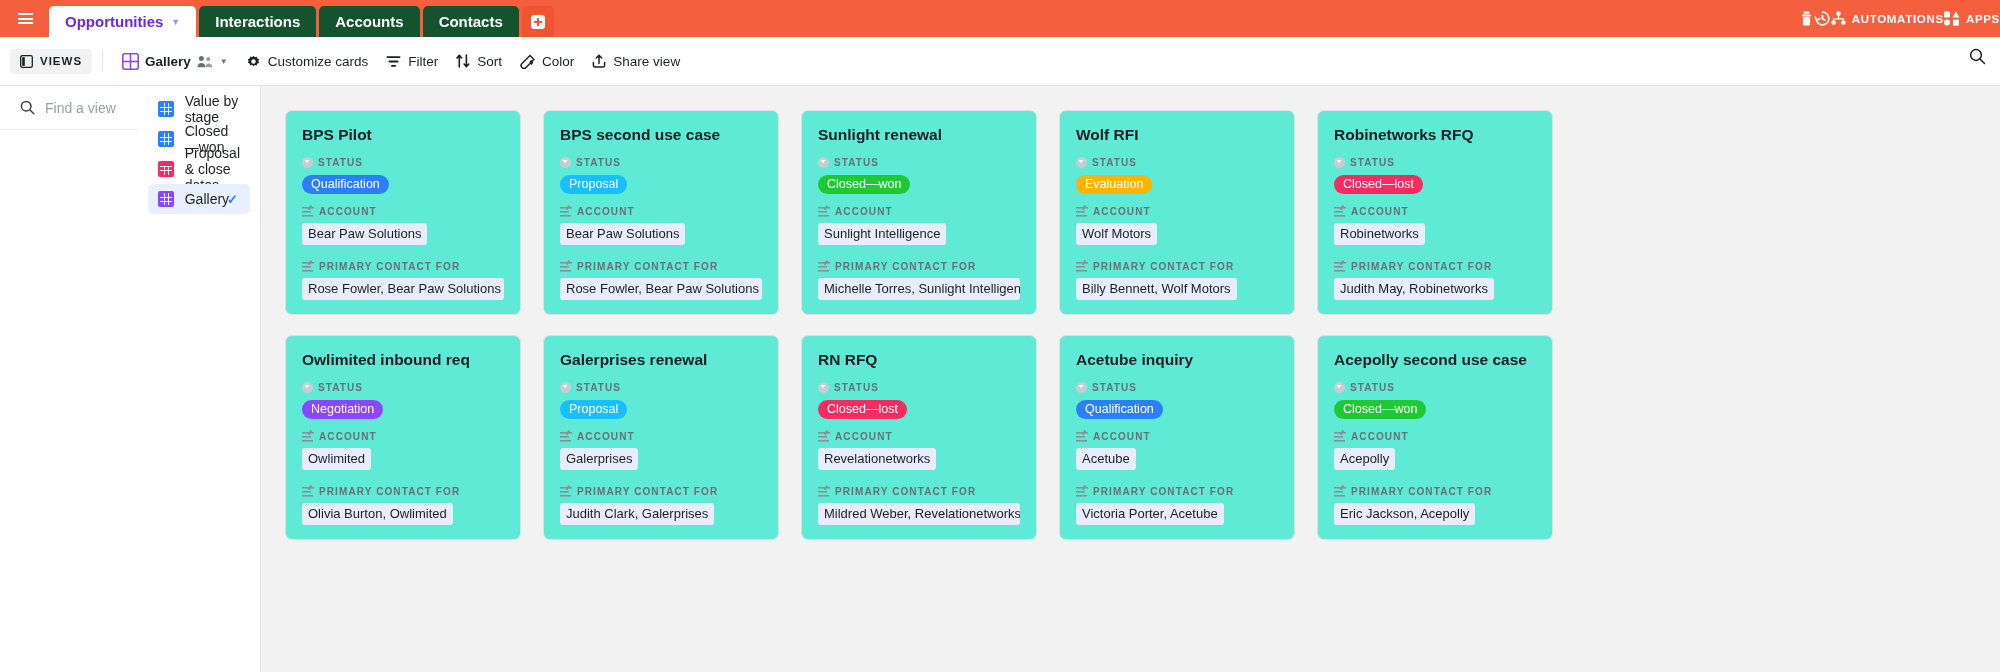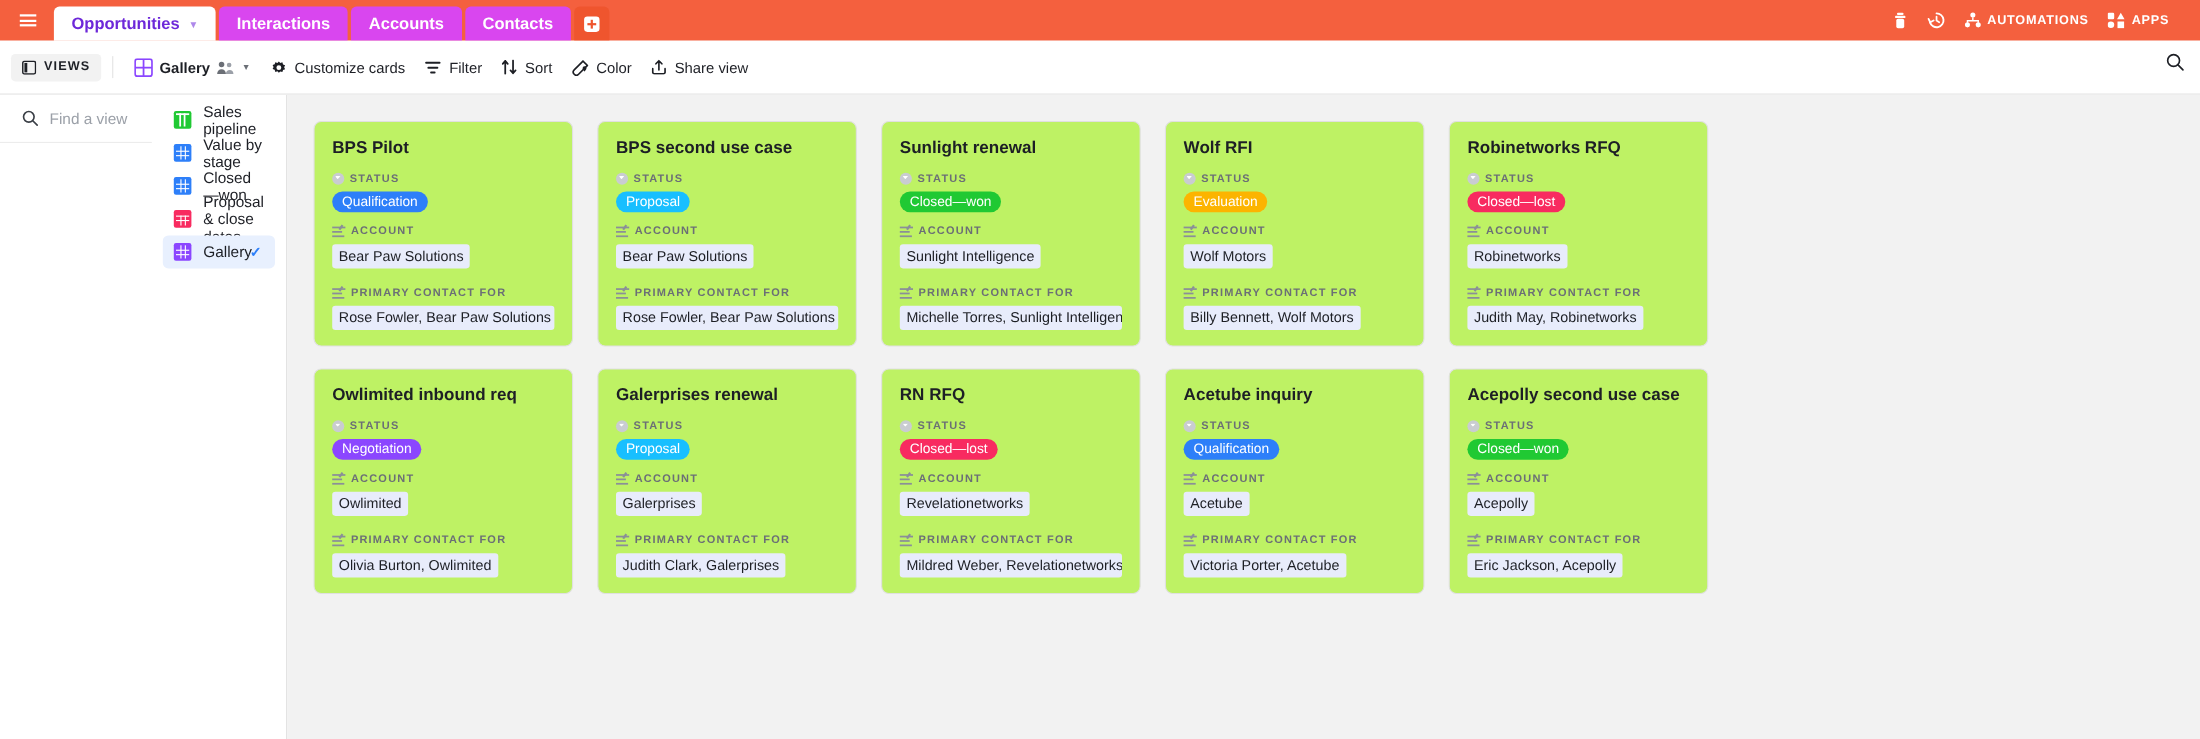--- a/index.html
+++ b/index.html
@@ -33,21 +33,21 @@
   }
   .tabs { display: flex; align-items: flex-end; height: 37px; margin-left: 9px; }
   .tab {
     height: 31px;
     display: flex; align-items: center;
     padding: 0 16px;
     color: #fff;
     font-size: 15px;
     font-weight: bold;
     border-radius: 5px 5px 0 0;
-    background: #d946ef;
+    background: #14532d;
     margin-right: 3px;
     cursor: pointer;
     white-space: nowrap;
   }
   .tab.active {
     background: #ffffff;
     color: #6d28d9;
   }
   .tab .caret {
     margin-left: 8px;
@@ -65,22 +65,22 @@
     width: 14px; height: 14px; border-radius: 3px; background: #fff;
     position: relative;
   }
   .plus-box::before, .plus-box::after {
     content:''; position:absolute; background:#ef552e;
   }
   .plus-box::before { left: 6px; top: 3px; width: 2px; height: 8px; }
   .plus-box::after  { top: 6px; left: 3px; height: 2px; width: 8px; }
 
   .topbar-right {
-    position: absolute; right: 28px; top: 0; height: 37px;
-    display: flex; align-items: center; gap: 17px;
+    position: absolute; right: 0; top: 0; height: 37px;
+    display: flex; align-items: center; 
     color: #fff;
     text-align: center;
   }
   .tb-item {
     display: flex; align-items: center; gap: 6px;
     font-size: 11.5px; font-weight: bold; letter-spacing: .7px;
     cursor: pointer;
   }
   .ico { display:inline-flex; align-items:center; justify-content:center; }
 
@@ -192,21 +192,21 @@
     background: #f2f2f2;
     padding: 24px 0 0 24px;
     overflow: hidden;
   }
   .grid {
     display: grid;
     grid-template-columns: repeat(5, 236px);
     gap: 20px 22px;
   }
   .card {
-    background: #bef264;
+    background: #5eead4;
     border: 1px solid #e0e0e0;
     border-radius: 7px;
     padding: 15px 16px 18px 16px;
     height: 205px;
     overflow: hidden;
   }
   .card-title {
     font-size: 15.5px;
     font-weight: bold;
     color: #1d1f25;
@@ -430,24 +430,20 @@
       <span class="ico">
         <svg width="15" height="15" viewBox="0 0 15 15">
             <circle cx="6.2" cy="6.2" r="4.8" stroke="#3a3f46" stroke-width="1.5" fill="none"></circle>
             <path d="M9.8 9.8l4 4" stroke="#3a3f46" stroke-width="1.5" stroke-linecap="round"></path>
           </svg>
       </span>
       <input type="text" placeholder="Find a view" style="">
     </div>
     <div class="viewlist" id="viewlist">
         <div class="view-item">
-          <span class="gi gi-green"></span>
-          <span>Sales pipeline</span>
-        </div>
-        <div class="view-item">
           <span class="gi gi-blue"></span>
           <span>Value by stage</span>
         </div>
         <div class="view-item">
           <span class="gi gi-blue"></span>
           <span>Closed—won</span>
         </div>
         <div class="view-item">
           <span class="gi gi-red"></span>
           <span>Proposal &amp; close dates</span>

